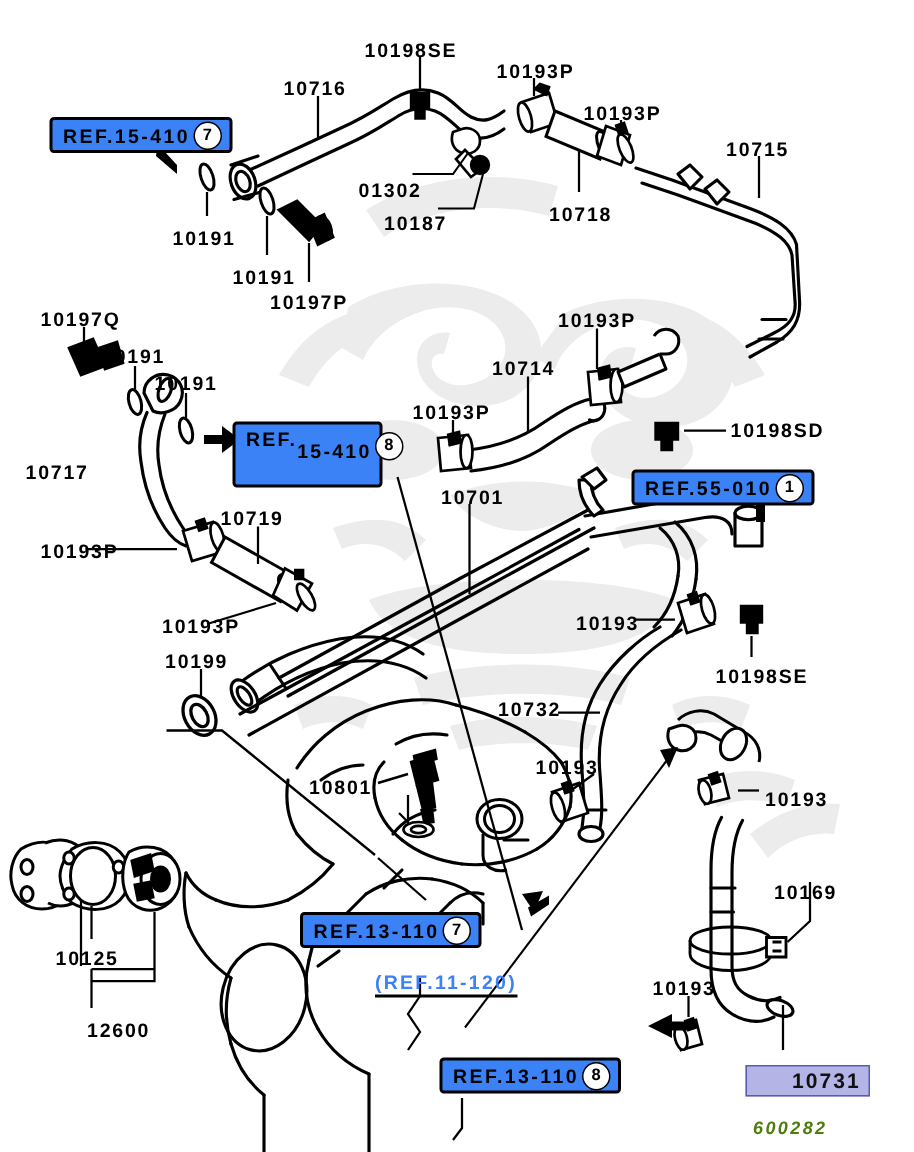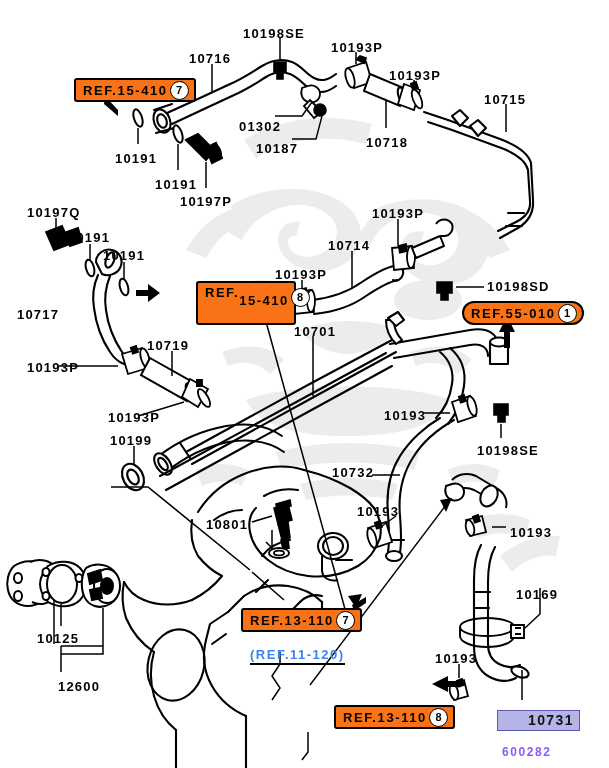--- a/index.html
+++ b/index.html
@@ -23,26 +23,25 @@
     color:#000;
     white-space:nowrap;
     line-height:1;
   }
 
   
   .refbox{
     position:absolute;
     border:2px solid #000;
     border-radius:3px;
-    background:#f97316;
+    background:#3b82f6;
     display:flex;
     align-items:center;
     padding:2px 5px 2px 7px;
     box-sizing:border-box;
-    margin-left:41px;
   }
   .refbox .rtxt{
     font-family:"Liberation Sans", sans-serif;
     font-size:13px;font-weight:700;letter-spacing:1.6px;
     color:#000;white-space:nowrap;line-height:1;
   }
   .refbox.two{flex-direction:row;align-items:flex-start;padding:3px 5px 3px 7px;}
   .refbox.two .rtxt{letter-spacing:1.5px;}
   .circnum{
     display:inline-flex;align-items:center;justify-content:center;
@@ -65,22 +64,22 @@
     font-size:14px;font-weight:700;letter-spacing:1.4px;
     color:#111;
     background:#b4b4e6;
     border:1px solid #5a5ab4;
     padding:2px 5px 3px 5px;
     line-height:1;
     white-space:nowrap;
   }
   .diagid{
     position:absolute;
-    font-size:12px;font-weight:700;letter-spacing:1.6px;color:#8b5cf6;
-    white-space:nowrap;line-height:1;
+    font-size:12px;font-weight:700;letter-spacing:1.6px;color:#4d7c0f;
+    white-space:nowrap;line-height:1;font-style:italic;
   }
 </style>
 </head>
 <body>
 
 <div id="sheet">
 
   <svg id="art" viewBox="0 0 609 768">
     <defs>
 
@@ -555,21 +554,21 @@
   </div>
 
   <div class="refbox two" style="left:155px;top:281px;width:100px;height:44px;">
     <span class="rtxt">REF.</span>
     <div class="rowb">
       <span class="rtxt">15-410</span>
       <span class="circnum">8</span>
     </div>
   </div>
 
-  <div class="refbox" style="left:421px;top:301px;height:24px;border-radius:12px;">
+  <div class="refbox" style="left:421px;top:313px;height:24px;">
     <span class="rtxt">REF.55-010</span>
     <span class="circnum">1</span>
   </div>
 
   <div class="refbox" style="left:200px;top:608px;height:24px;">
     <span class="rtxt">REF.13-110</span>
     <span class="circnum">7</span>
   </div>
 
   <div class="refbox" style="left:293px;top:705px;height:24px;">

